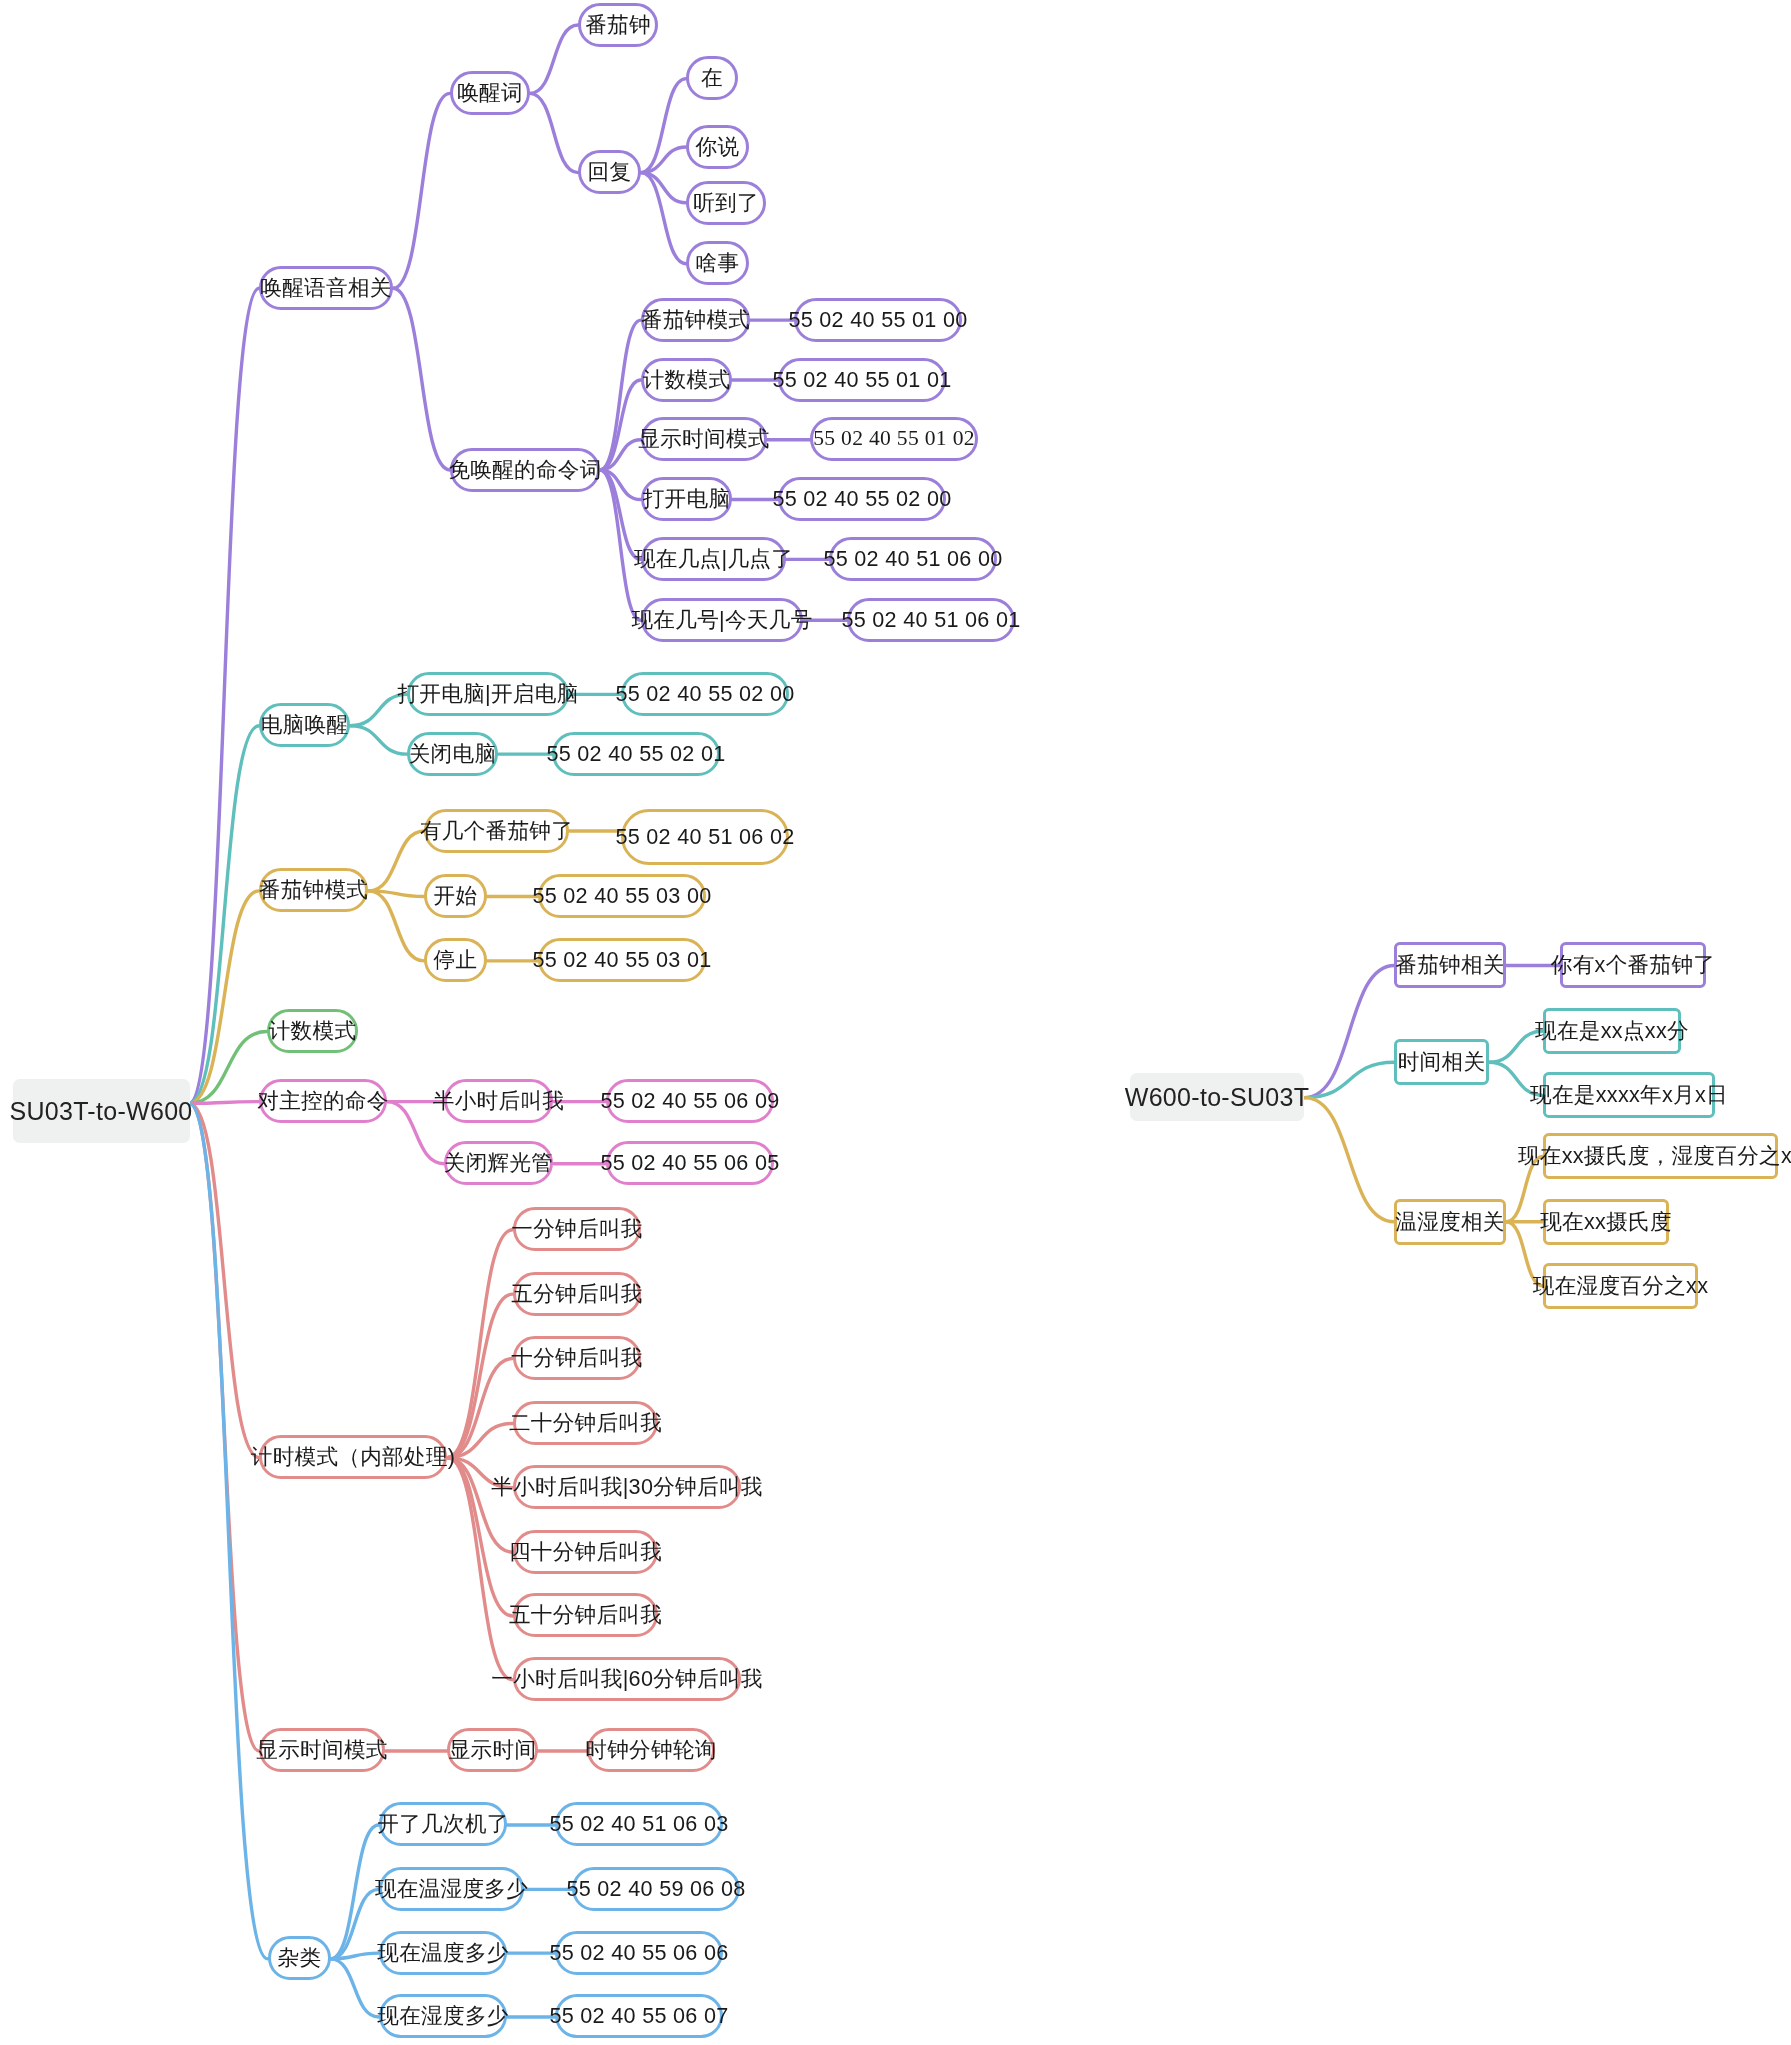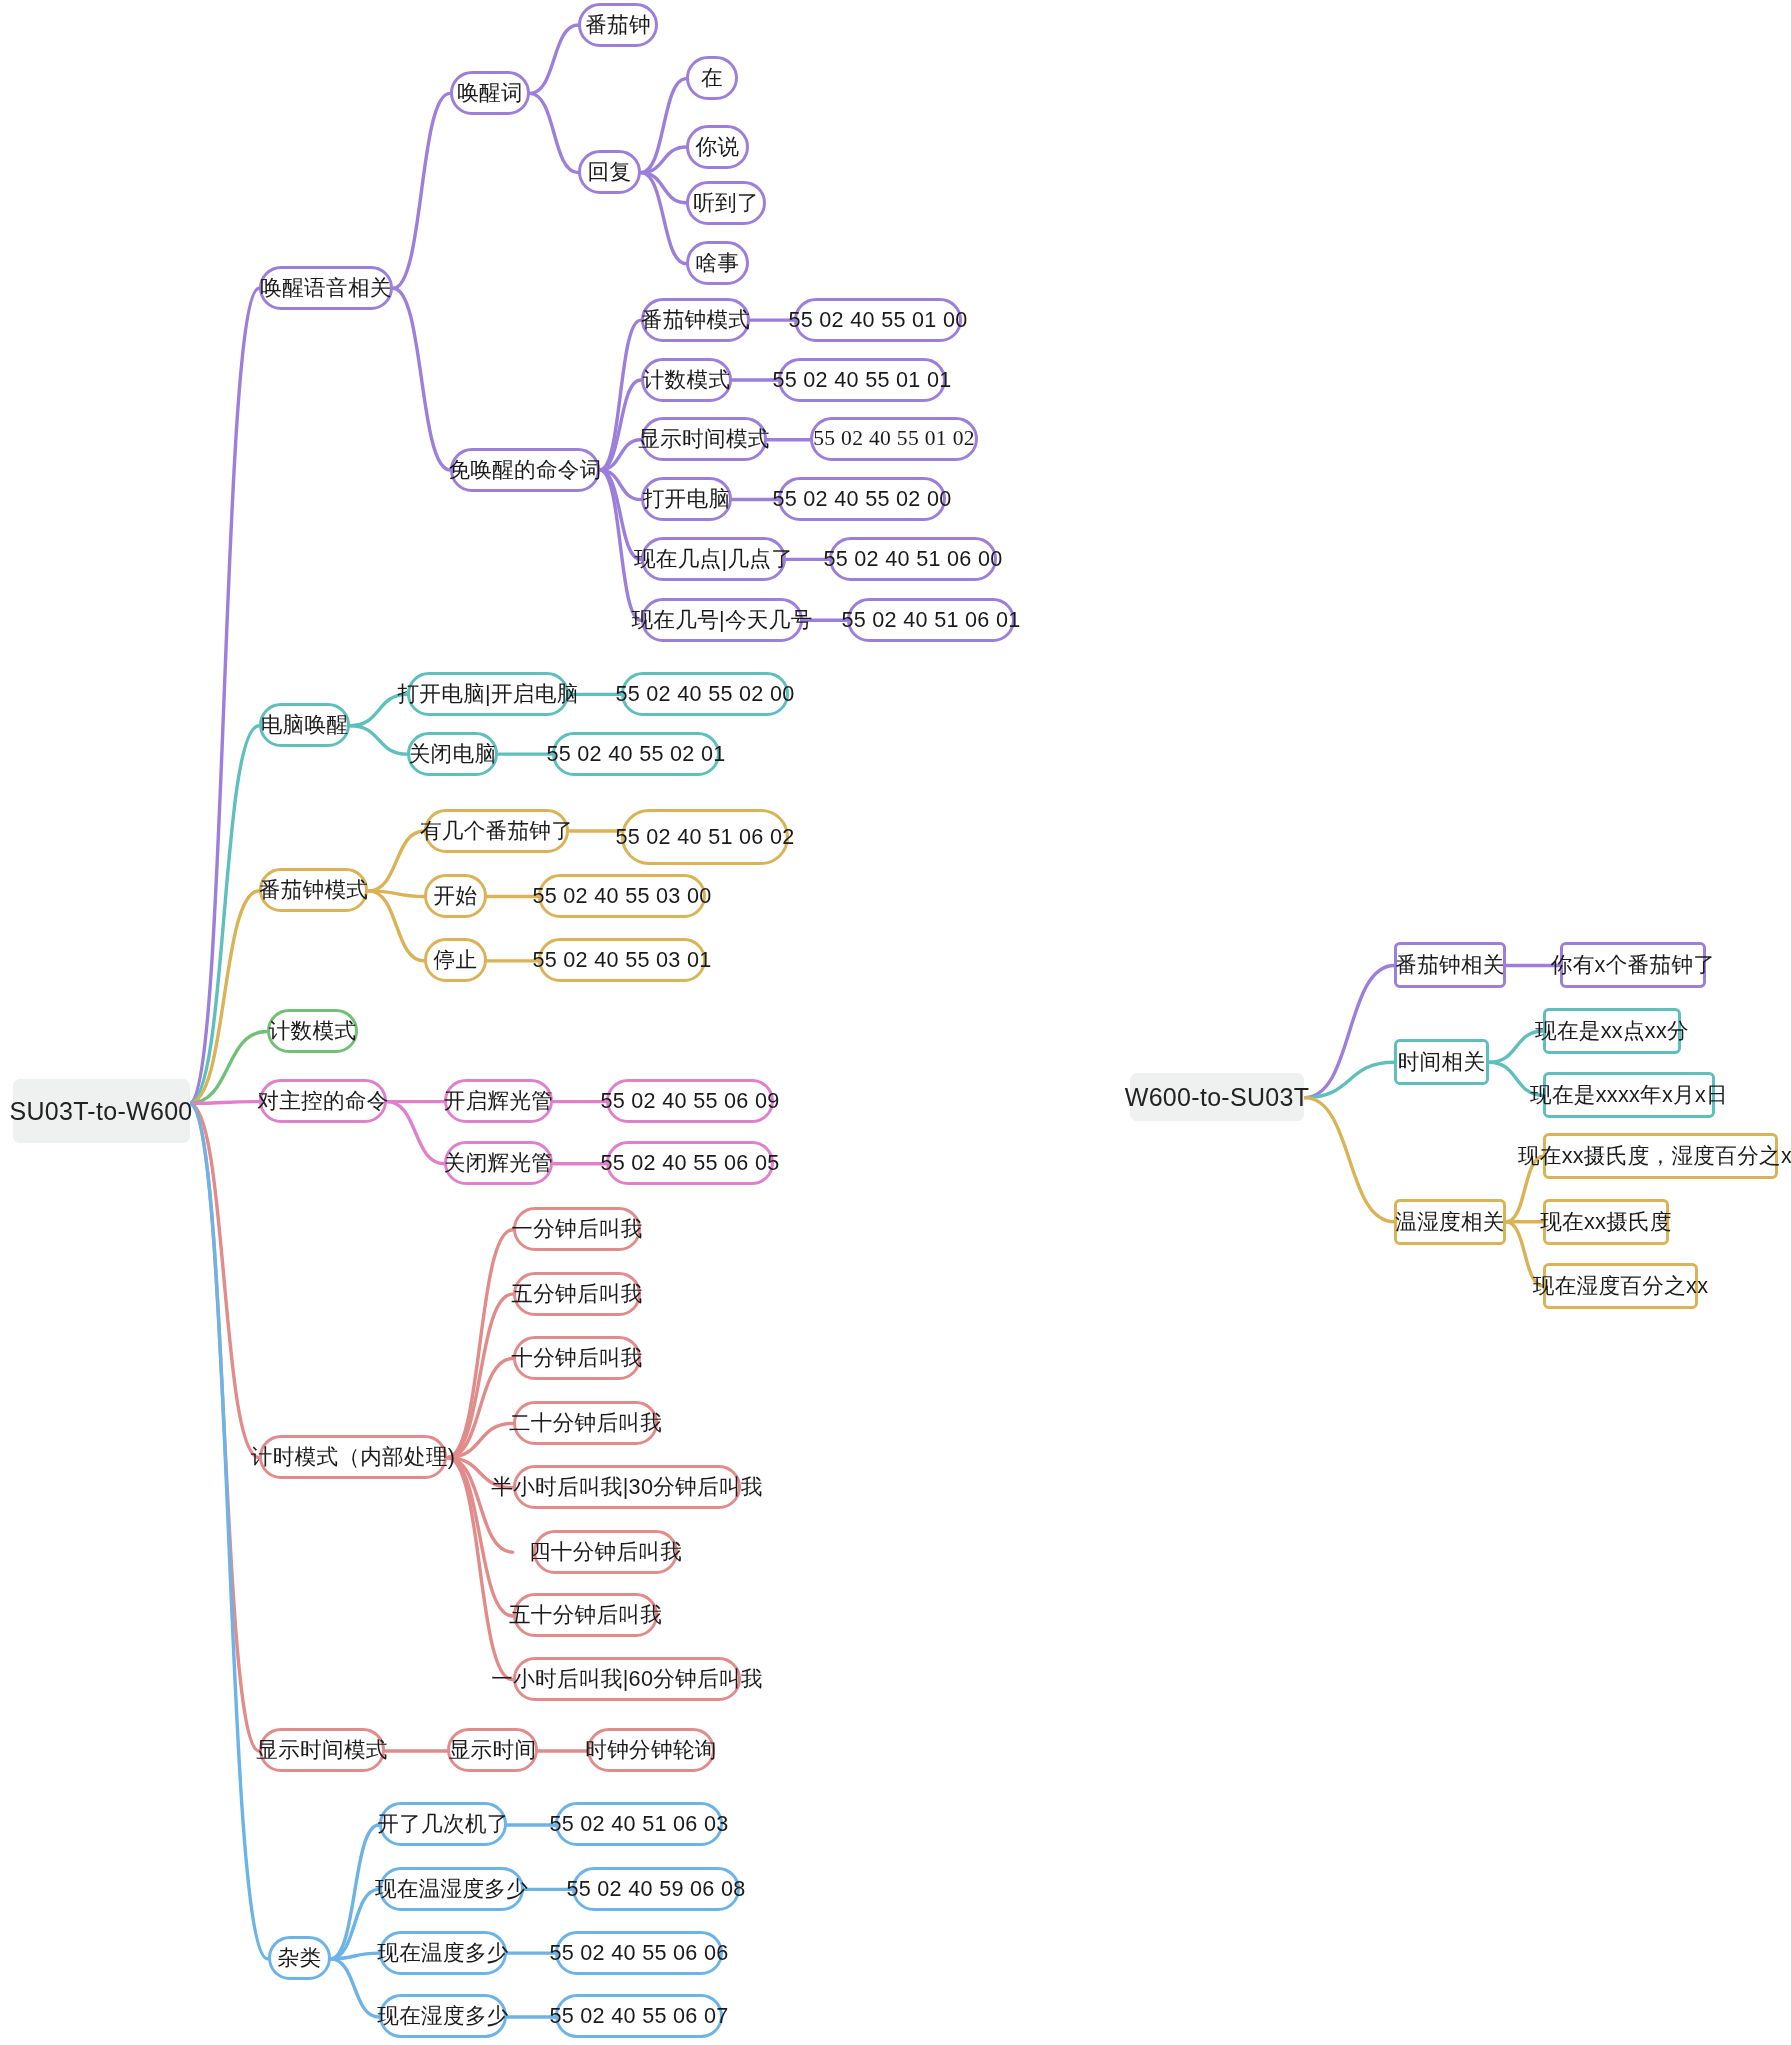--- a/index.html
+++ b/index.html
@@ -165,31 +165,31 @@
       <div class="node pill" style="left: 552px; top: 732px; width: 168px; height: 44px; border-color: rgb(95, 191, 189);">55 02 40 55 02 01</div>
       <div class="node pill" style="left: 259px; top: 868px; width: 109px; height: 44px; border-color: rgb(217, 179, 86);">番茄钟模式</div>
       <div class="node pill" style="left: 424px; top: 809px; width: 145px; height: 44px; border-color: rgb(217, 179, 86);">有几个番茄钟了</div>
       <div class="node pill" style="left: 621px; top: 809px; width: 168px; height: 56px; border-color: rgb(217, 179, 86);">55 02 40 51 06 02</div>
       <div class="node pill" style="left: 424px; top: 874px; width: 63px; height: 44px; border-color: rgb(217, 179, 86);">开始</div>
       <div class="node pill" style="left: 538px; top: 874px; width: 168px; height: 44px; border-color: rgb(217, 179, 86);">55 02 40 55 03 00</div>
       <div class="node pill" style="left: 424px; top: 938px; width: 63px; height: 44px; border-color: rgb(217, 179, 86);">停止</div>
       <div class="node pill" style="left: 538px; top: 938px; width: 168px; height: 44px; border-color: rgb(217, 179, 86);">55 02 40 55 03 01</div>
       <div class="node pill" style="left: 267px; top: 1009px; width: 91px; height: 44px; border-color: rgb(114, 192, 120);">计数模式</div>
       <div class="node pill" style="left: 259px; top: 1079px; width: 128px; height: 44px; border-color: rgb(224, 128, 205);">对主控的命令</div>
-      <div class="node pill" style="left: 444px; top: 1079px; width: 109px; height: 44px; border-color: rgb(224, 128, 205);">开启辉光管</div>
+      <div class="node pill" style="left: 444px; top: 1079px; width: 109px; height: 44px; border-color: rgb(224, 128, 205);">半小时后叫我</div>
       <div class="node pill" style="left: 606px; top: 1079px; width: 168px; height: 44px; border-color: rgb(224, 128, 205);">55 02 40 55 06 09</div>
       <div class="node pill" style="left: 444px; top: 1141px; width: 109px; height: 44px; border-color: rgb(224, 128, 205);">关闭辉光管</div>
       <div class="node pill" style="left: 606px; top: 1141px; width: 168px; height: 44px; border-color: rgb(224, 128, 205);">55 02 40 55 06 05</div>
       <div class="node pill" style="left: 259px; top: 1435px; width: 188px; height: 44px; border-color: rgb(226, 139, 139);">计时模式（内部处理)</div>
       <div class="node pill" style="left: 513px; top: 1207px; width: 128px; height: 44px; border-color: rgb(226, 139, 139);">一分钟后叫我</div>
       <div class="node pill" style="left: 513px; top: 1272px; width: 128px; height: 44px; border-color: rgb(226, 139, 139);">五分钟后叫我</div>
       <div class="node pill" style="left: 513px; top: 1336px; width: 128px; height: 44px; border-color: rgb(226, 139, 139);">十分钟后叫我</div>
       <div class="node pill" style="left: 513px; top: 1401px; width: 145px; height: 44px; border-color: rgb(226, 139, 139);">二十分钟后叫我</div>
       <div class="node pill" style="left: 513px; top: 1465px; width: 228px; height: 44px; border-color: rgb(226, 139, 139);">半小时后叫我|30分钟后叫我</div>
-      <div class="node pill" style="left: 513px; top: 1530px; width: 145px; height: 44px; border-color: rgb(226, 139, 139); margin-left: 20px;">四十分钟后叫我</div>
+      <div class="node pill" style="left: 513px; top: 1530px; width: 145px; height: 44px; border-color: rgb(226, 139, 139);">四十分钟后叫我</div>
       <div class="node pill" style="left: 513px; top: 1593px; width: 145px; height: 44px; border-color: rgb(226, 139, 139);">五十分钟后叫我</div>
       <div class="node pill" style="left: 513px; top: 1657px; width: 228px; height: 44px; border-color: rgb(226, 139, 139);">一小时后叫我|60分钟后叫我</div>
       <div class="node pill" style="left: 259px; top: 1728px; width: 126px; height: 44px; border-color: rgb(226, 139, 139);">显示时间模式</div>
       <div class="node pill" style="left: 447px; top: 1728px; width: 91px; height: 44px; border-color: rgb(226, 139, 139);">显示时间</div>
       <div class="node pill" style="left: 587px; top: 1728px; width: 128px; height: 44px; border-color: rgb(226, 139, 139); text-align: right;">时钟分钟轮询</div>
       <div class="node pill" style="left: 268px; top: 1936px; width: 63px; height: 44px; border-color: rgb(108, 179, 232);">杂类</div>
       <div class="node pill" style="left: 379px; top: 1802px; width: 128px; height: 44px; border-color: rgb(108, 179, 232);">开了几次机了</div>
       <div class="node pill" style="left: 555px; top: 1802px; width: 168px; height: 44px; border-color: rgb(108, 179, 232);">55 02 40 51 06 03</div>
       <div class="node pill" style="left: 379px; top: 1867px; width: 145px; height: 44px; border-color: rgb(108, 179, 232);">现在温湿度多少</div>
       <div class="node pill" style="left: 572px; top: 1867px; width: 168px; height: 44px; border-color: rgb(108, 179, 232);">55 02 40 59 06 08</div>

